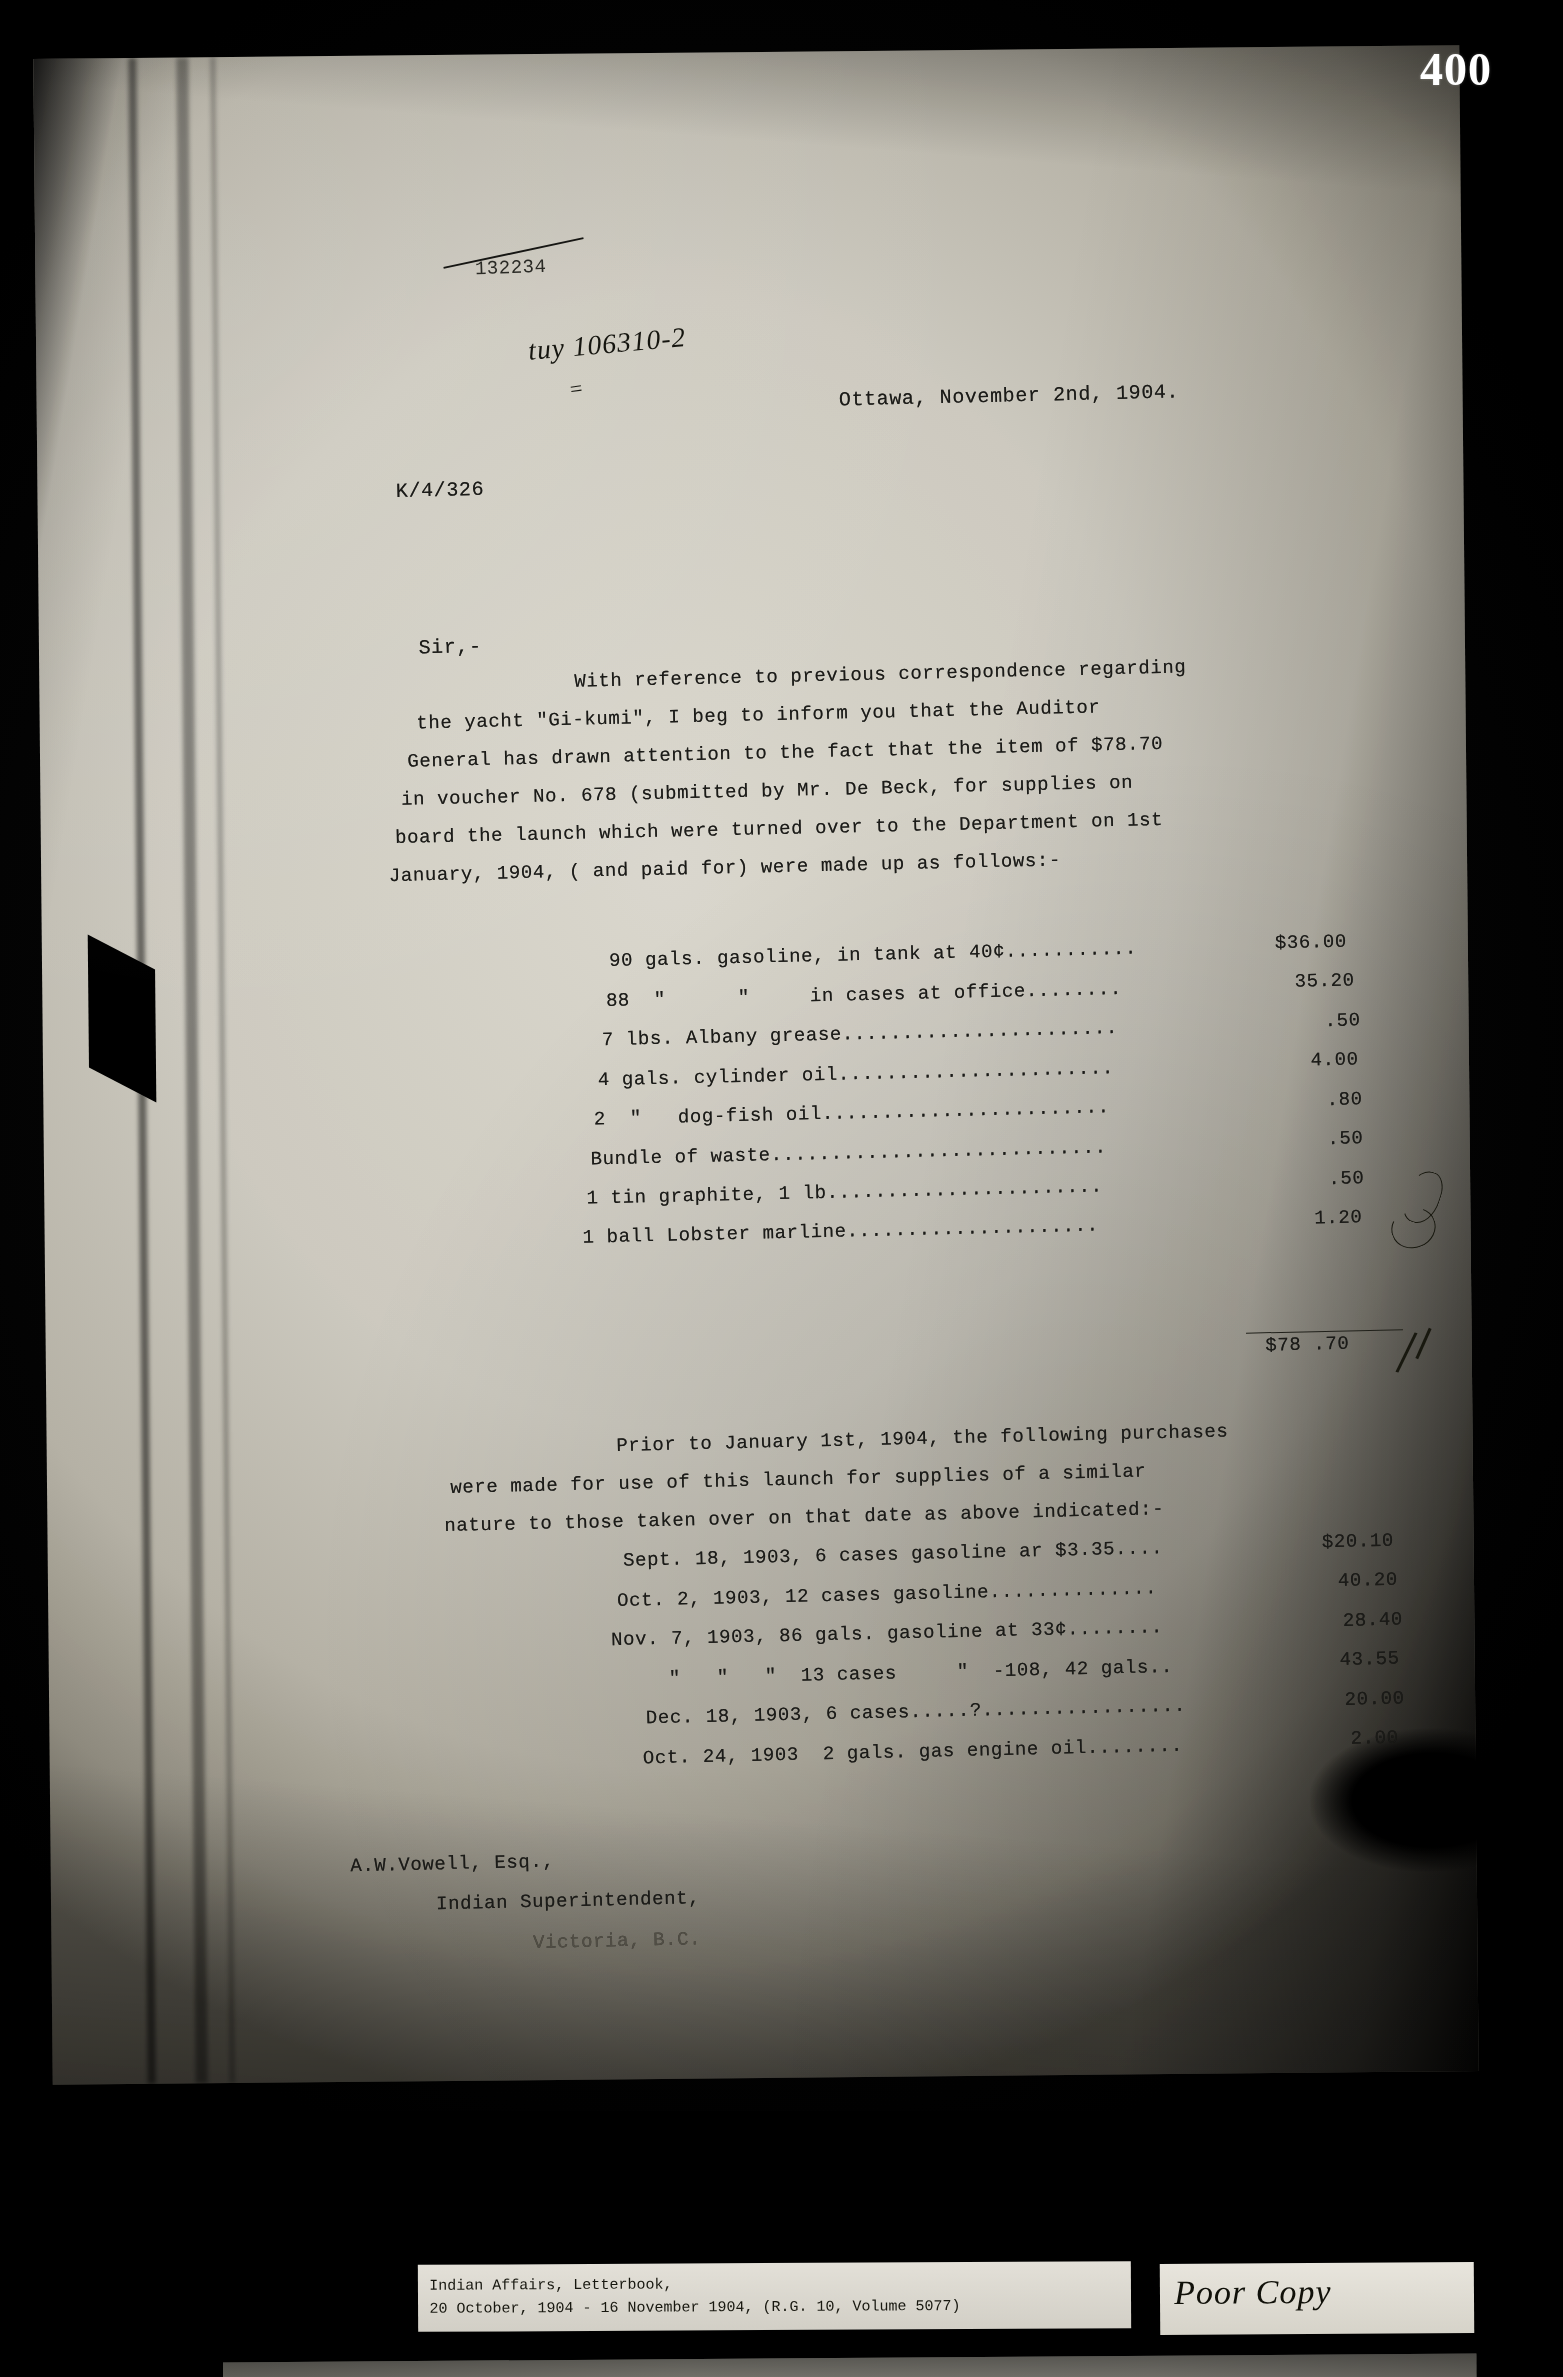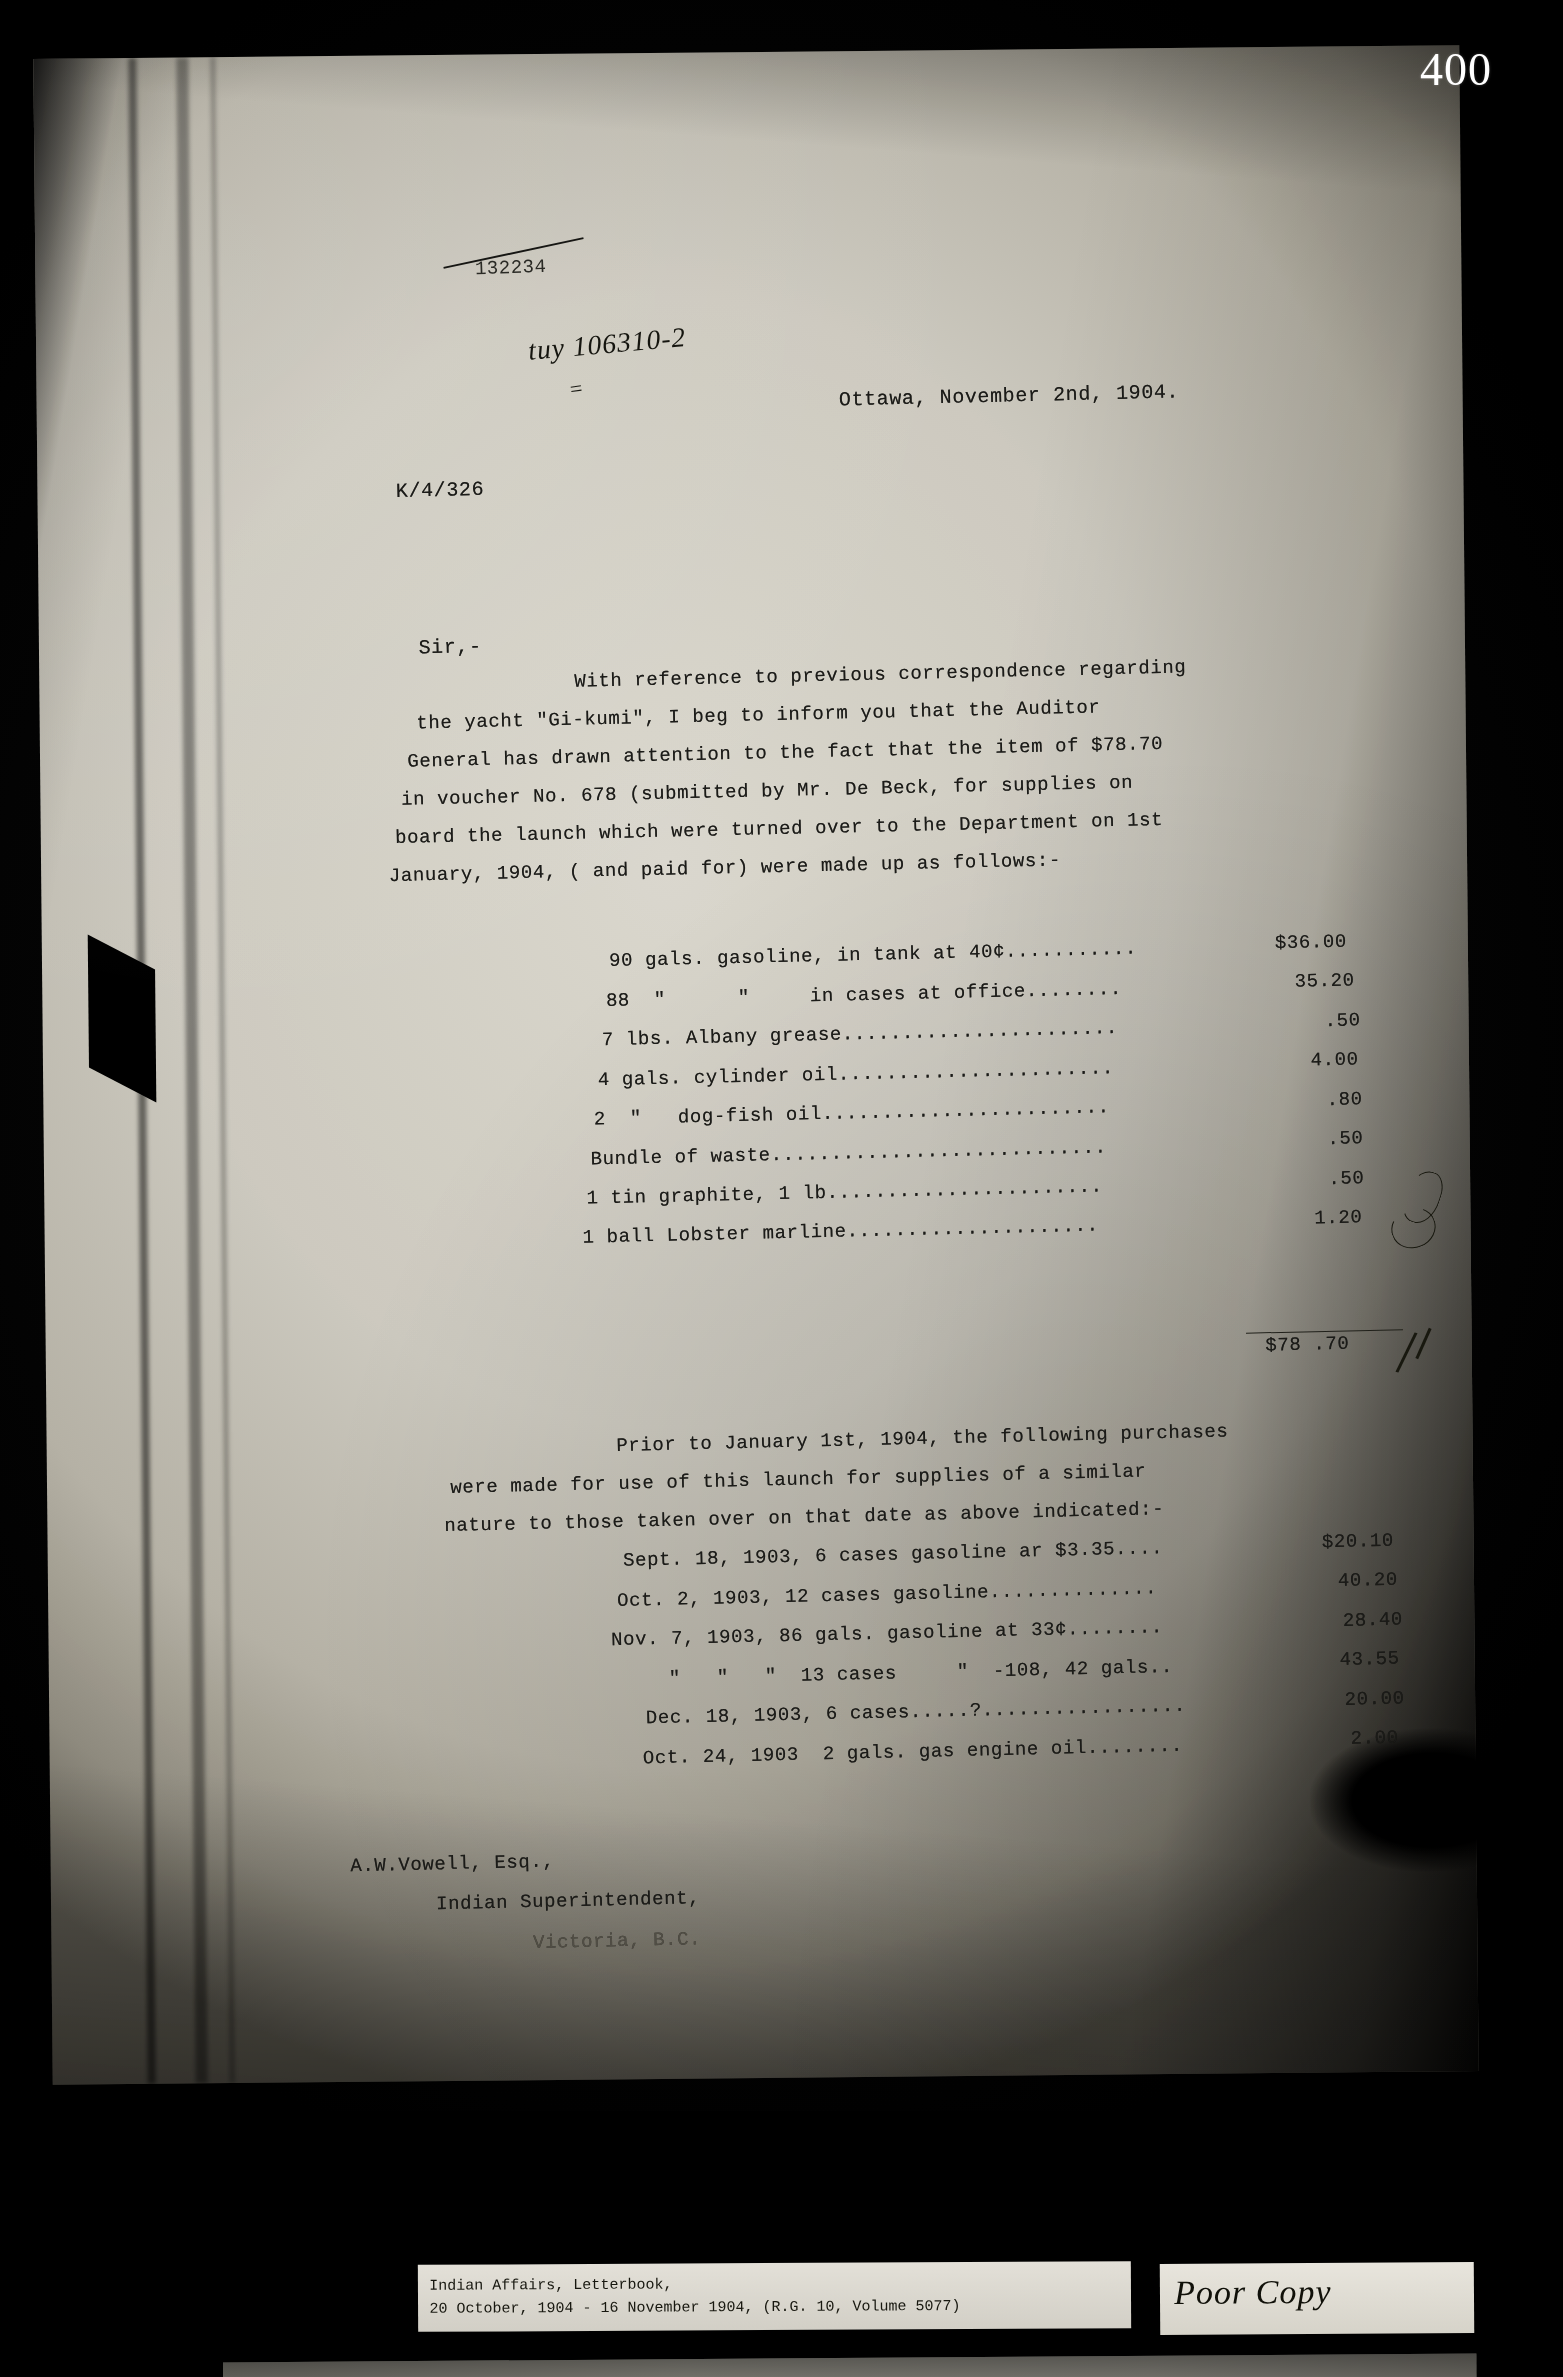--- a/index.html
+++ b/index.html
@@ -100,21 +100,21 @@
   .fade { color: #514e45; }
 
   
   #folio {
     position: absolute;
     right: 71px;
     top: 43px;
     color: #ffffff;
     font-family: "Liberation Serif", serif;
     font-size: 46px;
-    font-weight: 400;
+    font-weight: 700;
     letter-spacing: 1px;
     text-shadow: 0 0 2.9px rgba(255,255,255,0.25);
   }
 
   
   #stampnum {
     position: absolute;
     left: 475px;
     top: 257px;
     transform: rotate(-2deg);

